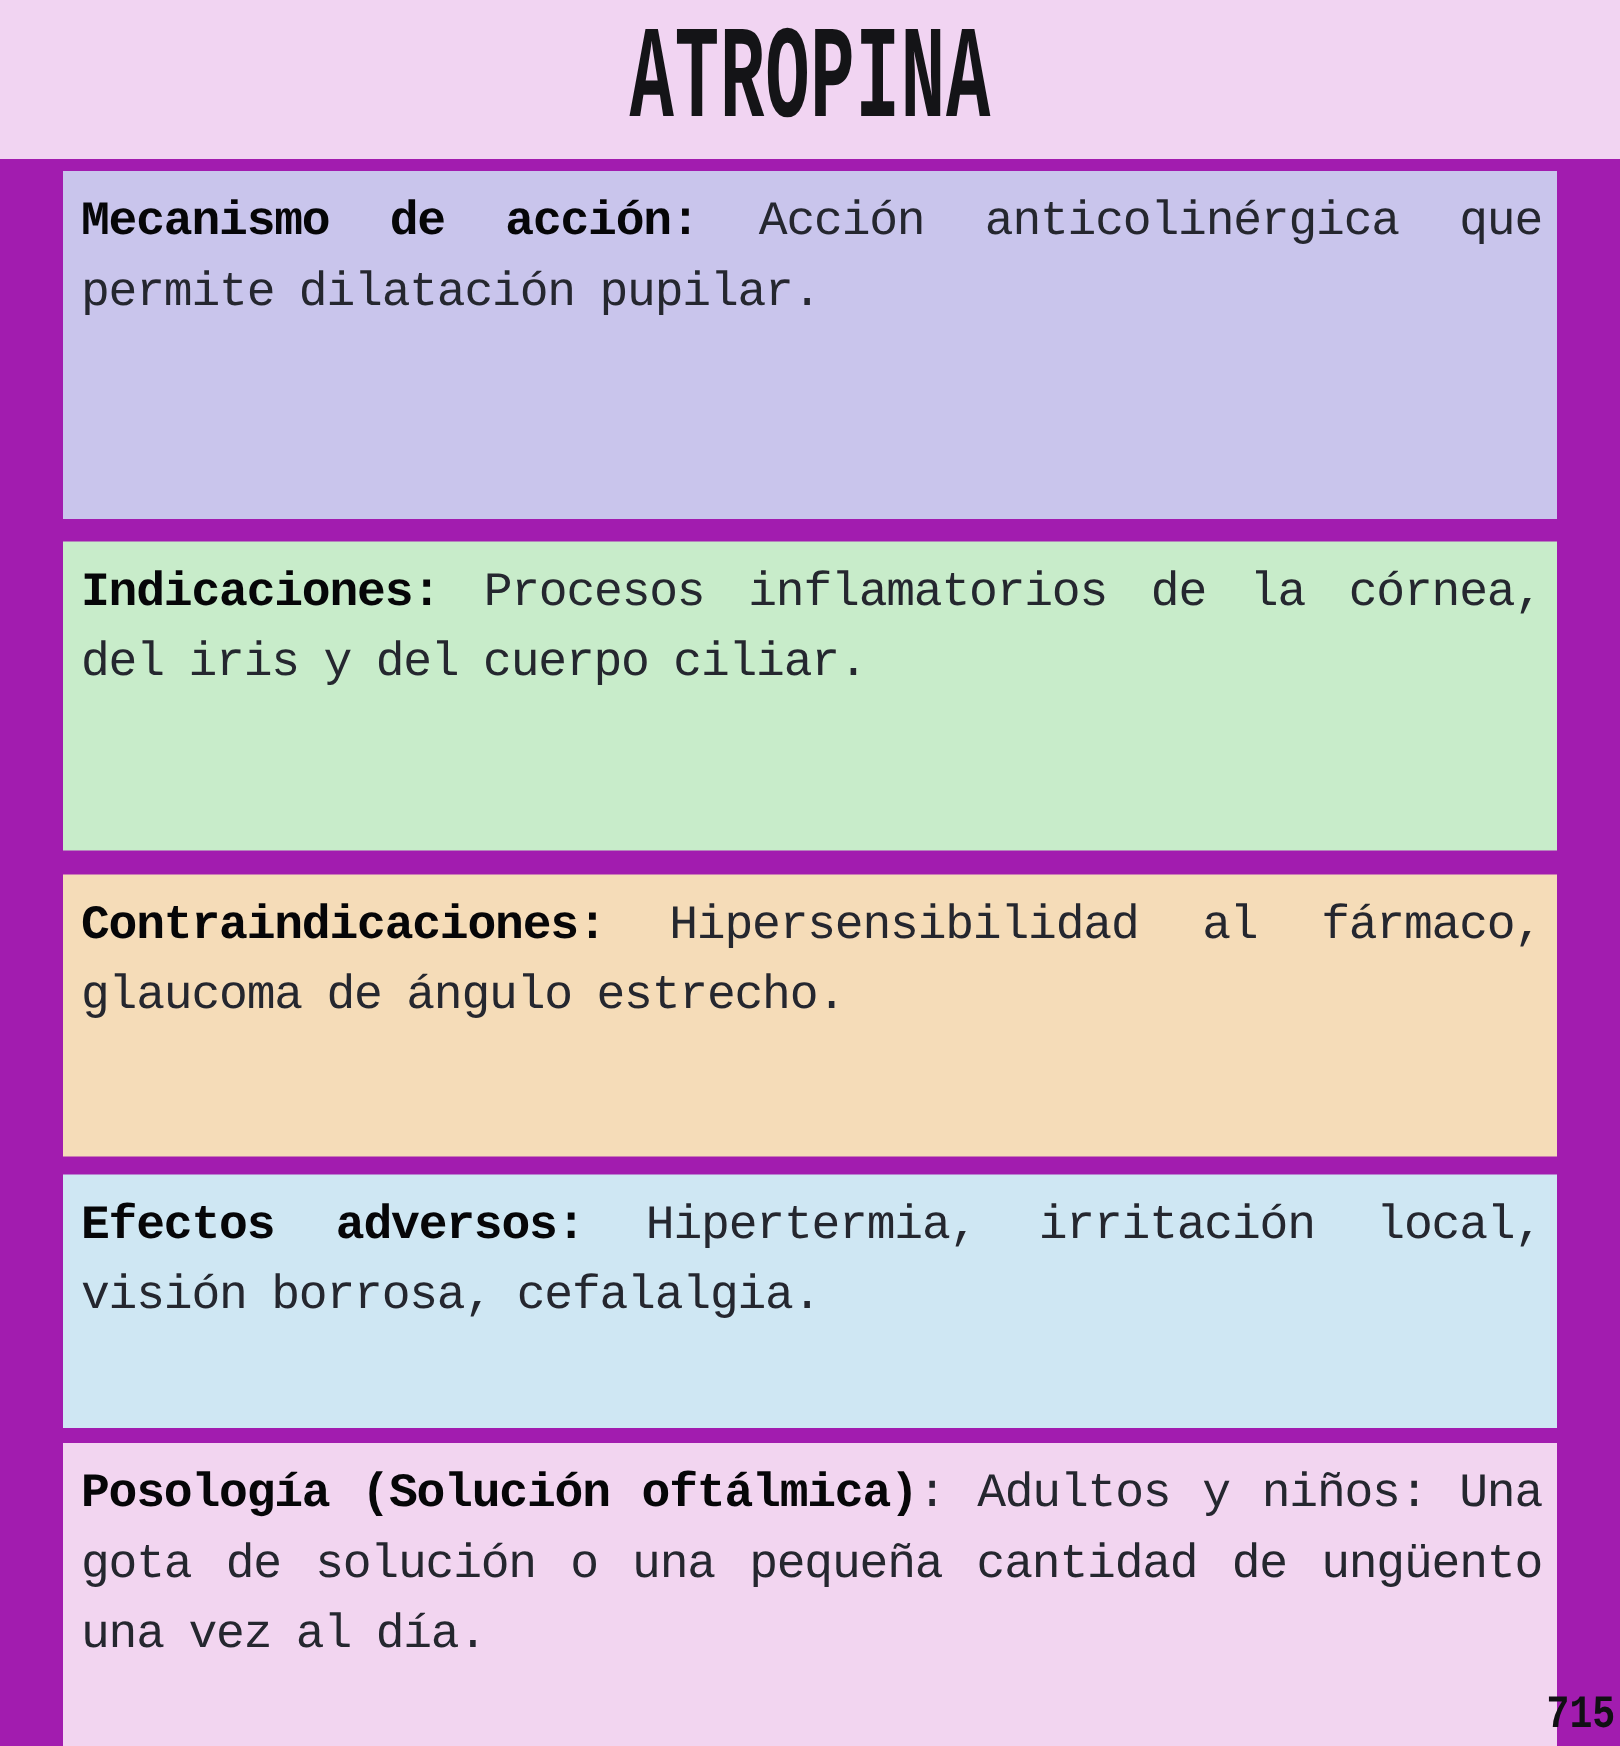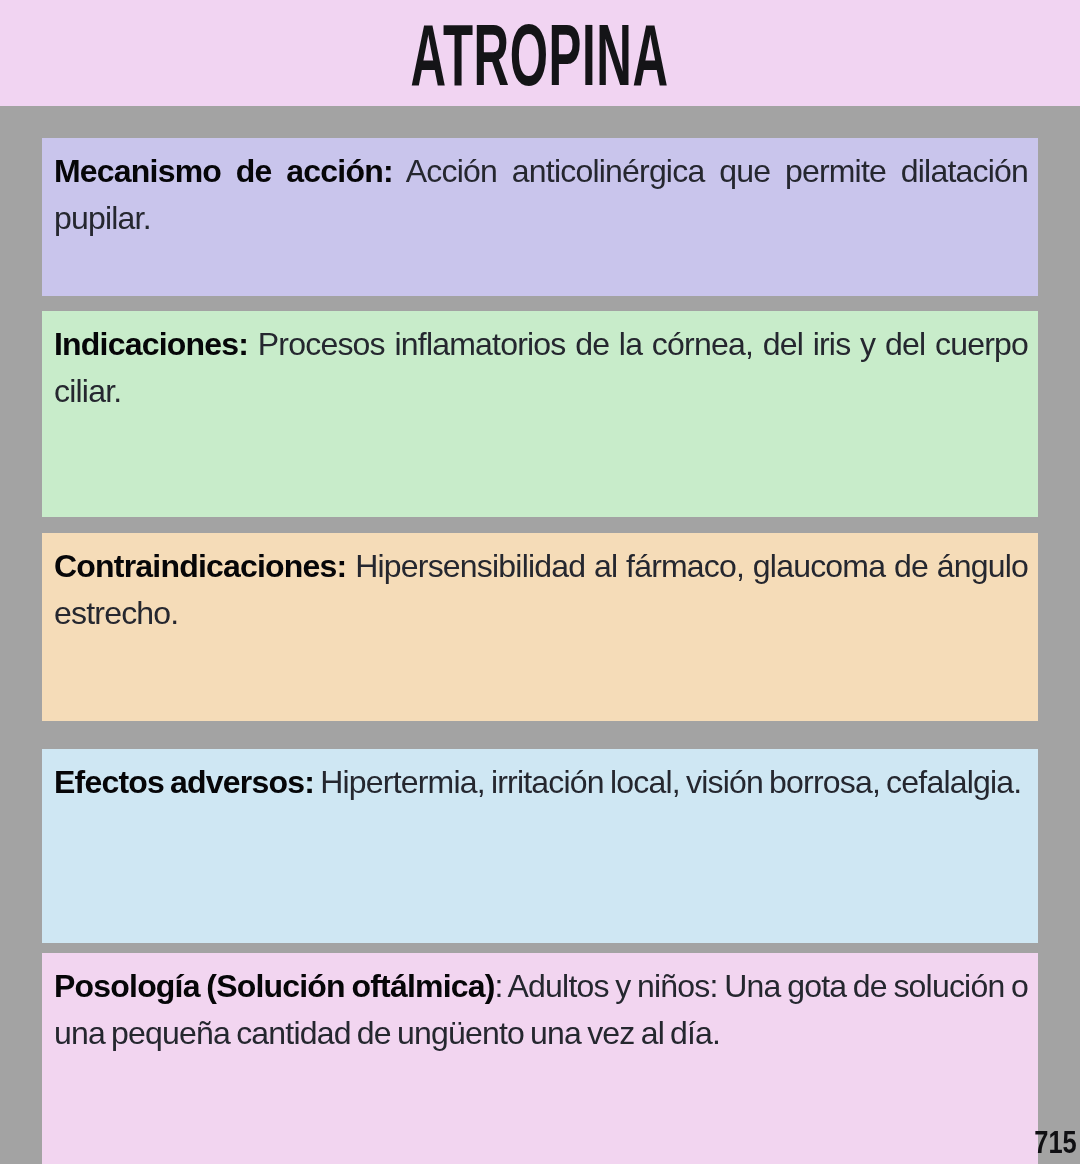--- a/index.html
+++ b/index.html
@@ -4,22 +4,23 @@
 <style>
   * { margin: 0; padding: 0; box-sizing: border-box; }
   html, body { background: #ffffff; }
   body {
     width: 1080px; height: 1164px;
     font-family: "Liberation Sans", sans-serif;
   }
   .page {
     position: relative;
     width: 1080px; height: 1164px;
-    background: #a3a3a3;
+    background: #a21caf;
     overflow: hidden;
+    font-family: Liberation Mono, monospace;
   }
   .header {
     width: 1080px; height: 106px;
     display: flex; align-items: center; justify-content: center;
   }
   .title {
     font-size: 88px;
     font-weight: 800;
     color: #141417;
     line-height: 1;
@@ -35,24 +36,24 @@
     text-align: justify;
   }
   .card-text {
     font-size: 32px;
     line-height: 47px;
     color: #25272f;
     letter-spacing: -0.8px;
     word-spacing: -2px;
   }
   .label { font-weight: 800; color: #060608; }
-  .sec-0 { height: 158px; margin-top: 32px; }
+  .sec-0 { height: 232px; margin-top: 8px; }
   .sec-1 { height: 206px; margin-top: 15px; }
   .sec-2 { height: 188px; margin-top: 16px; }
-  .sec-3 { height: 194px; margin-top: 28px; }
+  .sec-3 { height: 169px; margin-top: 12px; }
   .sec-4 { height: 231px; margin-top: 10px; }
   .page-number {
     position: absolute;
     right: 3px; bottom: 3px;
     font-size: 31px;
     font-weight: 800;
     color: #101013;
     transform: scaleX(0.82);
     transform-origin: right bottom;
   }

